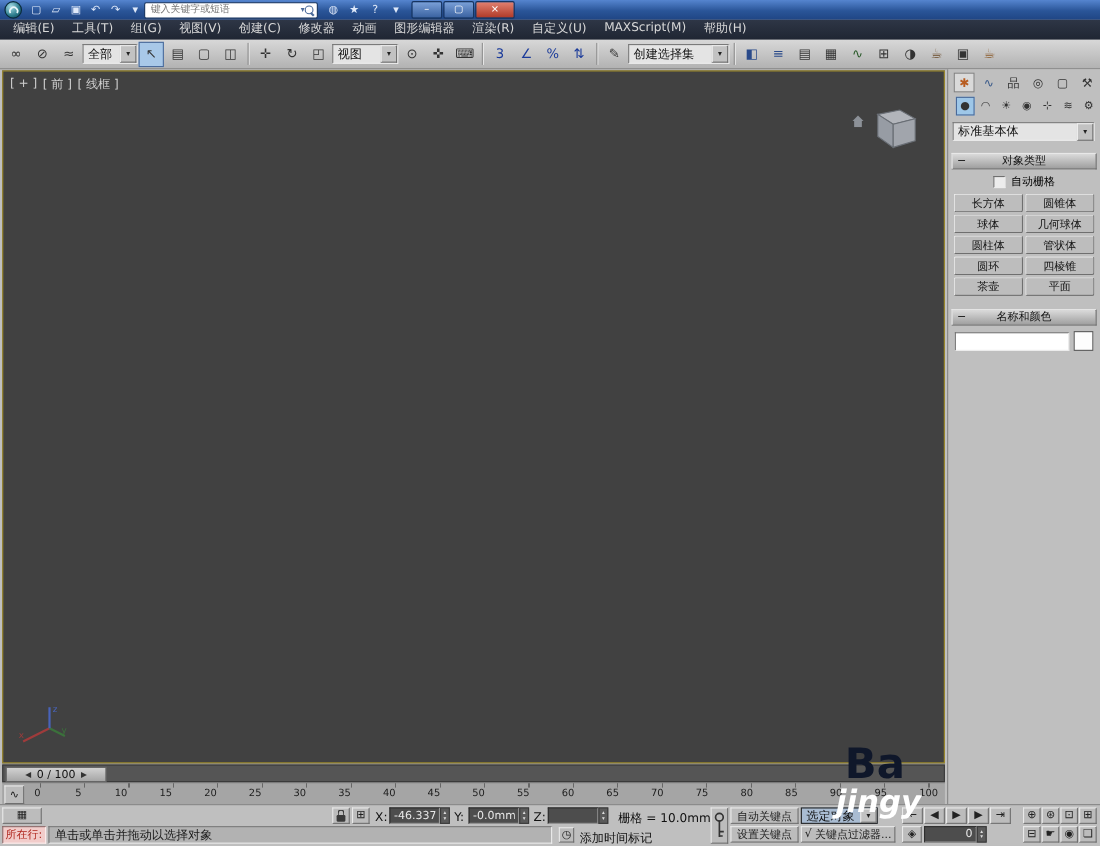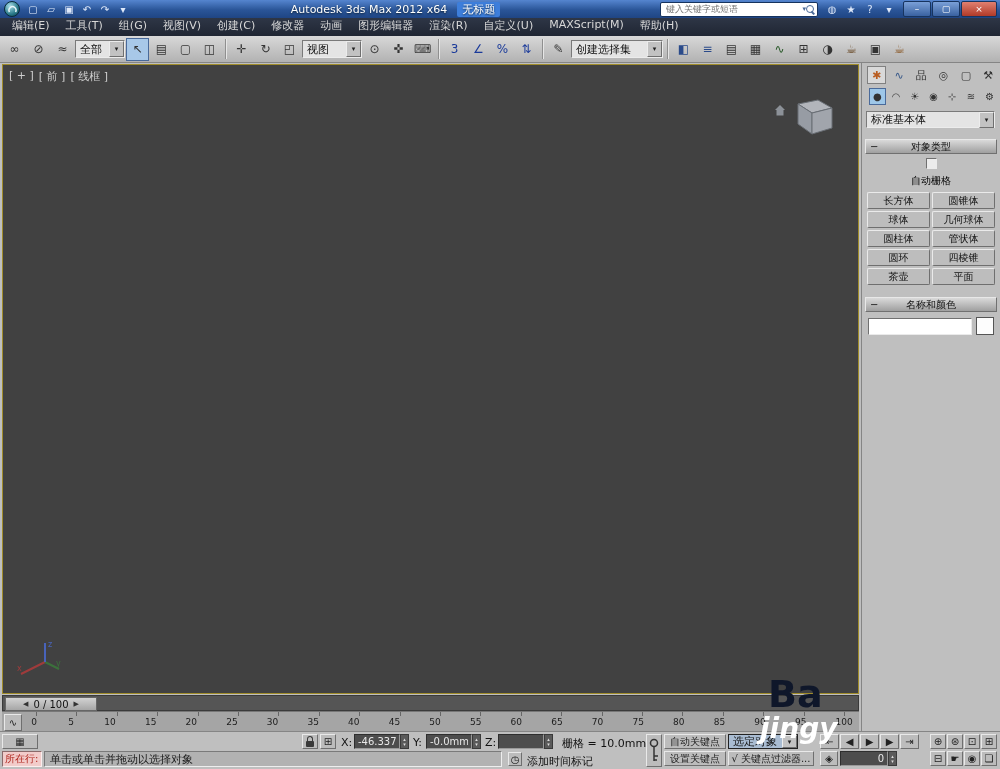--- a/index.html
+++ b/index.html
@@ -97,21 +97,21 @@
   .pcats{display:flex;gap:2px;padding:2px 2px 4px 7px;}
   .ccat{width:16px;height:15px;display:inline-flex;align-items:center;justify-content:center;
     font-size:10px;color:#333;cursor:pointer;border:1px solid transparent;}
   .ccat.active{background:#9ec7e8;border:1px solid #4a6a9a;}
   .pcombo{margin:2px 4px 4px;width:129px;height:17px;}
   .rollout{margin:7px 3px 0;}
   .rhead{height:13px;background:linear-gradient(#dadada,#9f9f9f);border:1px solid;
     border-color:#e8e8e8 #707070 #707070 #e8e8e8;text-align:center;font-size:10px;color:#111;
     position:relative;cursor:pointer;line-height:13px;}
   .rcollapse{position:absolute;left:4px;top:0;}
-  .agrow{display:flex;align-items:center;gap:5px;justify-content:center;padding:4px 0 3px;font-size:10px;flex-direction:column;}
+  .agrow{display:flex;align-items:center;gap:5px;justify-content:center;padding:4px 0 3px;font-size:10px;}
   .cbox{width:9px;height:9px;background:#ececec;border:1px solid;
     border-color:#707070 #ececec #ececec #707070;cursor:pointer;}
   .pgrid{display:grid;grid-template-columns:1fr 1fr;gap:2px;padding:1px 2px 5px;}
   .pbtn{height:15px;background:#bdbdbd;border:1px solid;border-color:#eaeaea #6f6f6f #6f6f6f #eaeaea;
     border-radius:2px;display:flex;align-items:center;justify-content:center;font-size:10px;
     color:#111;cursor:pointer;}
   .ncrow{display:flex;gap:4px;padding:5px 3px;align-items:center;}
   .nfield{flex:1;height:15px;background:#fff;border:1px solid;border-color:#707070 #eaeaea #eaeaea #707070;
     font-size:11px;padding:0 2px;font-family:inherit;min-width:0;}
   .swatch{width:16px;height:16px;background:#fdfdfd;border:1px solid #555;cursor:pointer;flex:none;}
@@ -160,24 +160,20 @@
       </svg>
     </div>
     <div class="qat" id="qat">
         <span class="ibtn">▢</span>
         <span class="ibtn">▱</span>
         <span class="ibtn">▣</span>
         <span class="ibtn">↶</span>
         <span class="ibtn">↷</span>
         <span class="ibtn">▾</span>
       </div>
-    <div class="title-center">
-      <span>Autodesk 3ds Max  2012 x64</span>
-      <span class="docchip">无标题</span>
-    </div>
     <div class="searchwrap">
       <input class="searchbox" placeholder="键入关键字或短语" style="">
       <span style="font-size:7px;color:#4a6a9a;">▾</span>
       <span class="magicon"></span>
     </div>
     <div class="infoicons" id="infoicons">
         <span class="ibtn">◍</span>
         <span class="ibtn">★</span>
         <span class="ibtn">?</span>
         <span class="ibtn">▾</span>

